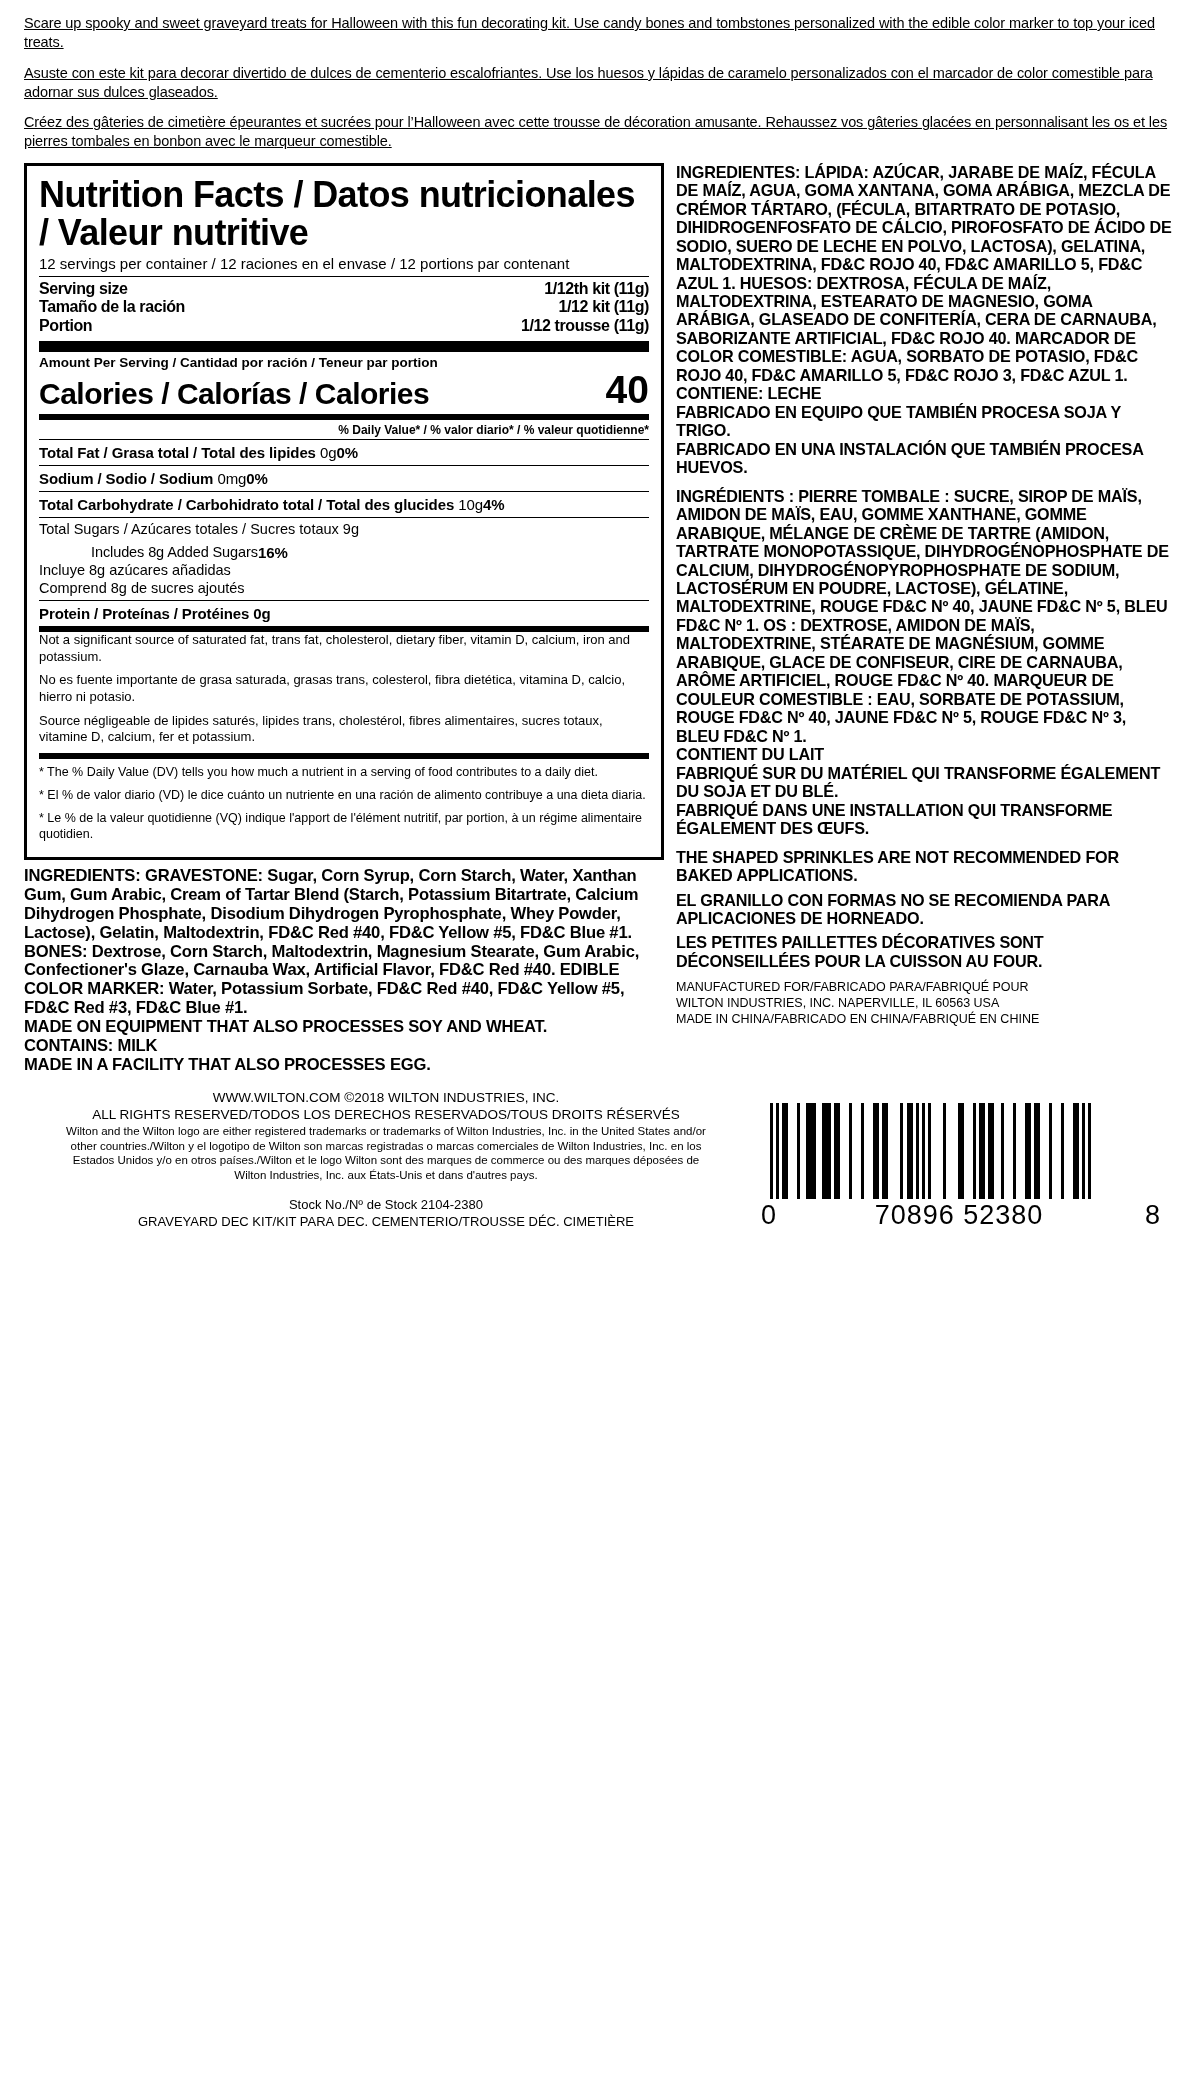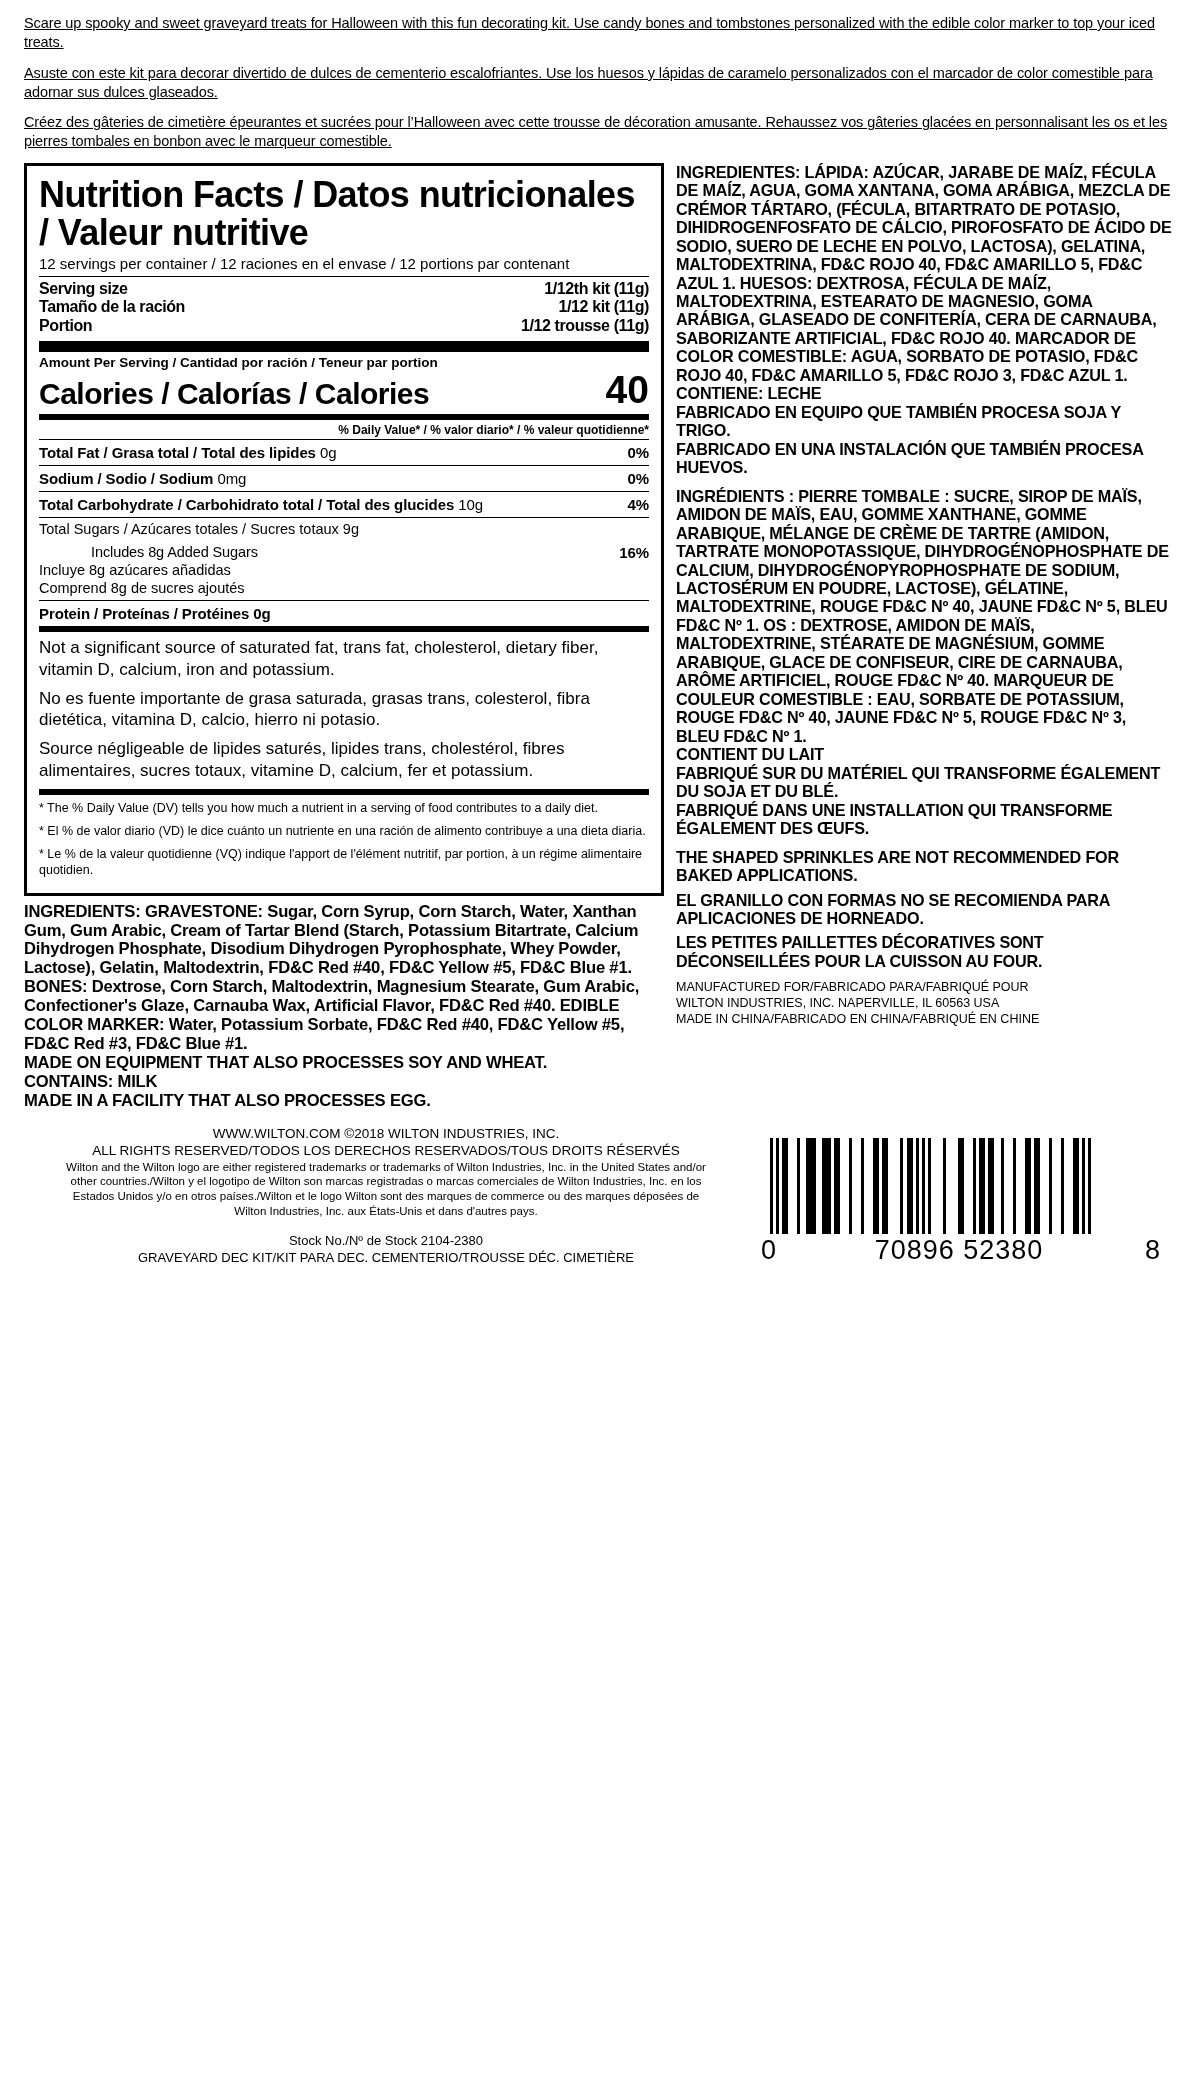--- a/index.html
+++ b/index.html
@@ -84,43 +84,41 @@
   .cal-value { font-size: 39px; }
 
   .dv-head {
     text-align: right;
     font-size: 12px;
     font-weight: bold;
     padding: 3px 0 2px 0;
   }
   .nf-line {
     display: flex;
-    justify-content: space-between;
     font-size: 15px;
     padding: 4px 0 4px 0;
     border-top: 1px solid #000;
     letter-spacing: -0.1px;
   }
   .nf-line .lbl b { font-weight: bold; }
   .nf-line .dv { font-weight: bold; }
   .indent1 { padding-left: 26px; }
   .indent2 { padding-left: 52px; }
   .nf-sub {
     font-size: 14.5px;
     padding: 3px 0 3px 0;
     border-top: 1px solid #000;
   }
   .nf-sub2 {
     font-size: 14.5px;
     padding: 1px 0 1px 0;
   }
   .nf-foot {
-    font-size: 17px;
+    font-size: 13px;
     line-height: 1.28;
-    padding-top: 5px;
   }
   .nf-foot p { margin: 0 0 7px 0; }
   .nf-dvfoot {
     font-size: 12.5px;
     line-height: 1.28;
     border-top: 6px solid #000;
     padding-top: 5px;
   }
   .nf-dvfoot p { margin: 0 0 7px 0; }
 

